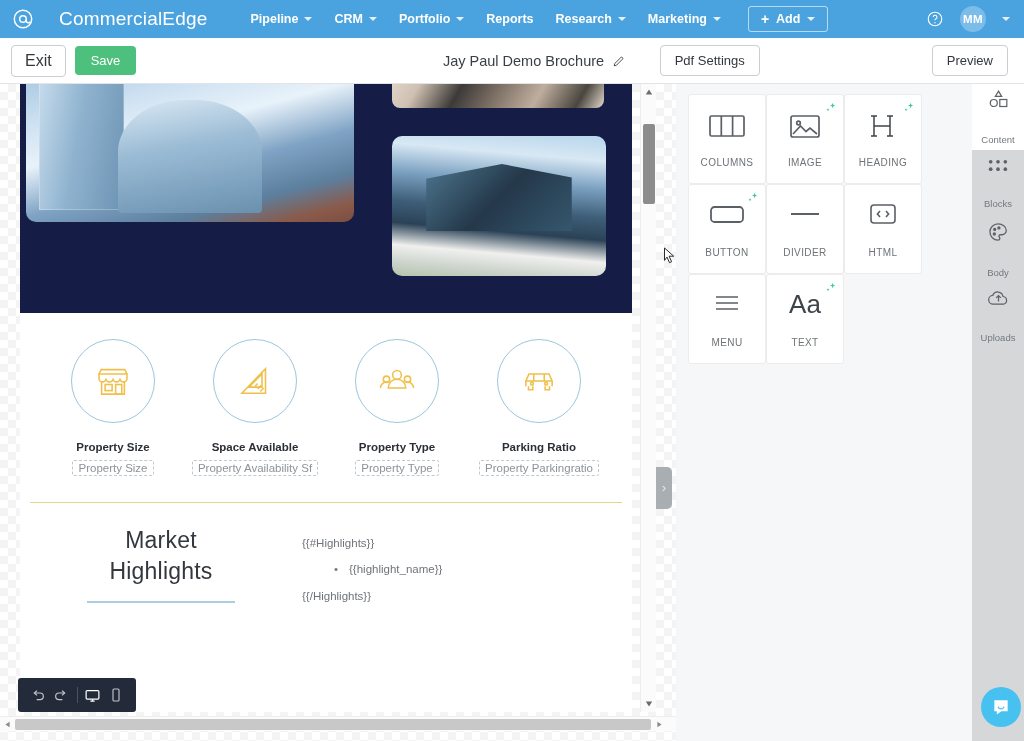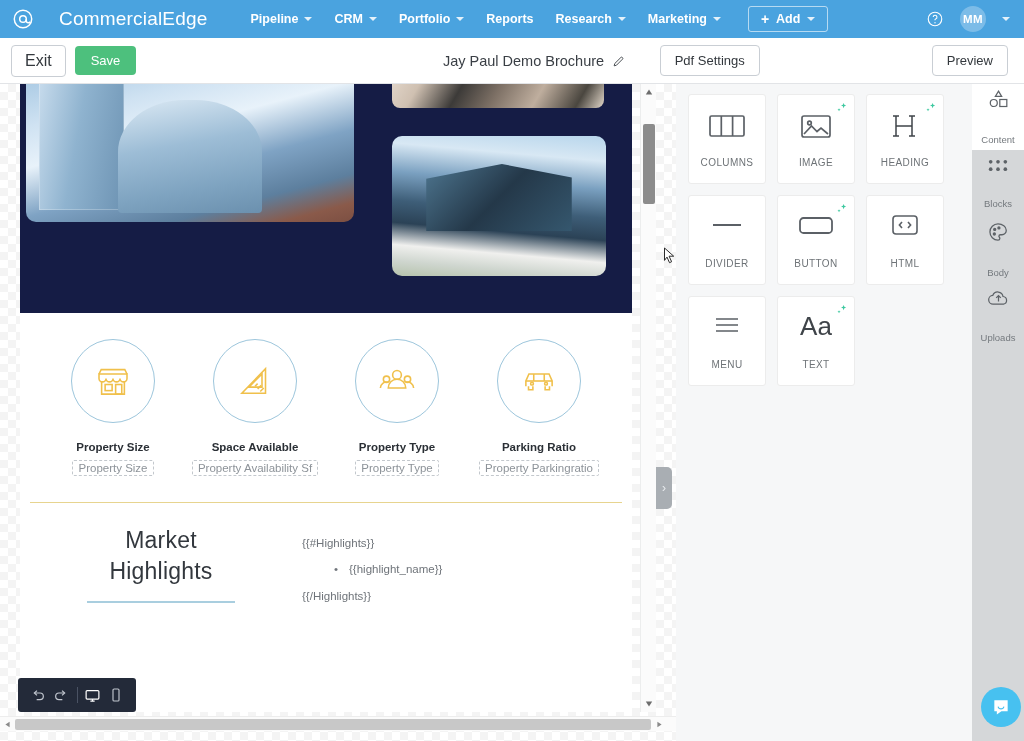--- a/index.html
+++ b/index.html
@@ -220,21 +220,21 @@
   .hscroll-thumb {
     position: absolute; left: 15px; top: 2px; right: 25px; height: 11px;
     background: #c8c8c8; border-radius: 2px; cursor: pointer;
   }
 
   
   .blockpanel {
     width: 296px; height: 657px; background: #f6f7f8;
     padding: 10px 12px; position: relative;
   }
-  .blockgrid { display: flex; flex-wrap: wrap; gap: 11px; }
+  .blockgrid { display: flex; flex-wrap: wrap; }
   .blockcard {
     width: 78px; height: 90px; background: #ffffff;
     border: 1px solid #ececec; border-radius: 3px;
     display: flex; flex-direction: column; align-items: center; justify-content: center;
     position: relative; cursor: pointer;
   }
   .blockcard .glyph { height: 44px; display: flex; align-items: flex-start; justify-content: center; }
   .blockcard .blabel { font-size: 10px; color: #6e7377; letter-spacing: .4px; margin-top: 2px; }
   .sparkle { position: absolute; right: 6px; top: 5px; width: 11px; height: 11px; }
 
@@ -527,41 +527,41 @@
         <span class="glyph">
           <svg viewBox="0 0 34 30" width="34" height="30" fill="none" stroke="#3f4449" stroke-width="1.5">
             <path d="M8 5v20M24 5v20M8 15h16"></path>
             <path d="M5 5h6M21 5h6M5 25h6M21 25h6"></path>
           </svg>
         </span>
         <span class="blabel">HEADING</span>
       </div>
 
       <div class="blockcard">
-        <span class="glyph">
-          <svg viewBox="0 0 40 26" width="40" height="26" fill="none" stroke="#5b6066" stroke-width="2">
-            <path d="M6 13h28"></path>
-          </svg>
-        </span>
-        <span class="blabel">DIVIDER</span>
-      </div>
-
-      <div class="blockcard">
         <span class="sparkle">
           <svg viewBox="0 0 12 12" width="11" height="11" fill="#3ec9a0">
             <path d="M7.2 0l.8 2 2 .8-2 .8-.8 2-.8-2-2-.8 2-.8z"></path>
             <path d="M2.2 5.6l.5 1.2 1.2.5-1.2.5-.5 1.2-.5-1.2-1.2-.5 1.2-.5z"></path>
           </svg>
         </span>
         <span class="glyph">
           <svg viewBox="0 0 40 26" width="40" height="26" fill="none" stroke="#5b6066" stroke-width="1.8">
             <rect x="4" y="6" width="32" height="15" rx="3.5"></rect>
           </svg>
         </span>
         <span class="blabel">BUTTON</span>
+      </div>
+
+      <div class="blockcard">
+        <span class="glyph">
+          <svg viewBox="0 0 40 26" width="40" height="26" fill="none" stroke="#5b6066" stroke-width="2">
+            <path d="M6 13h28"></path>
+          </svg>
+        </span>
+        <span class="blabel">DIVIDER</span>
       </div>
 
       <div class="blockcard">
         <span class="glyph">
           <svg viewBox="0 0 32 26" width="32" height="26" fill="none" stroke="#5b6066" stroke-width="1.6">
             <rect x="4" y="4" width="24" height="18" rx="3"></rect>
             <path d="M13 10l-2.6 3 2.6 3M19 10l2.6 3-2.6 3"></path>
           </svg>
         </span>
         <span class="blabel">HTML</span>

